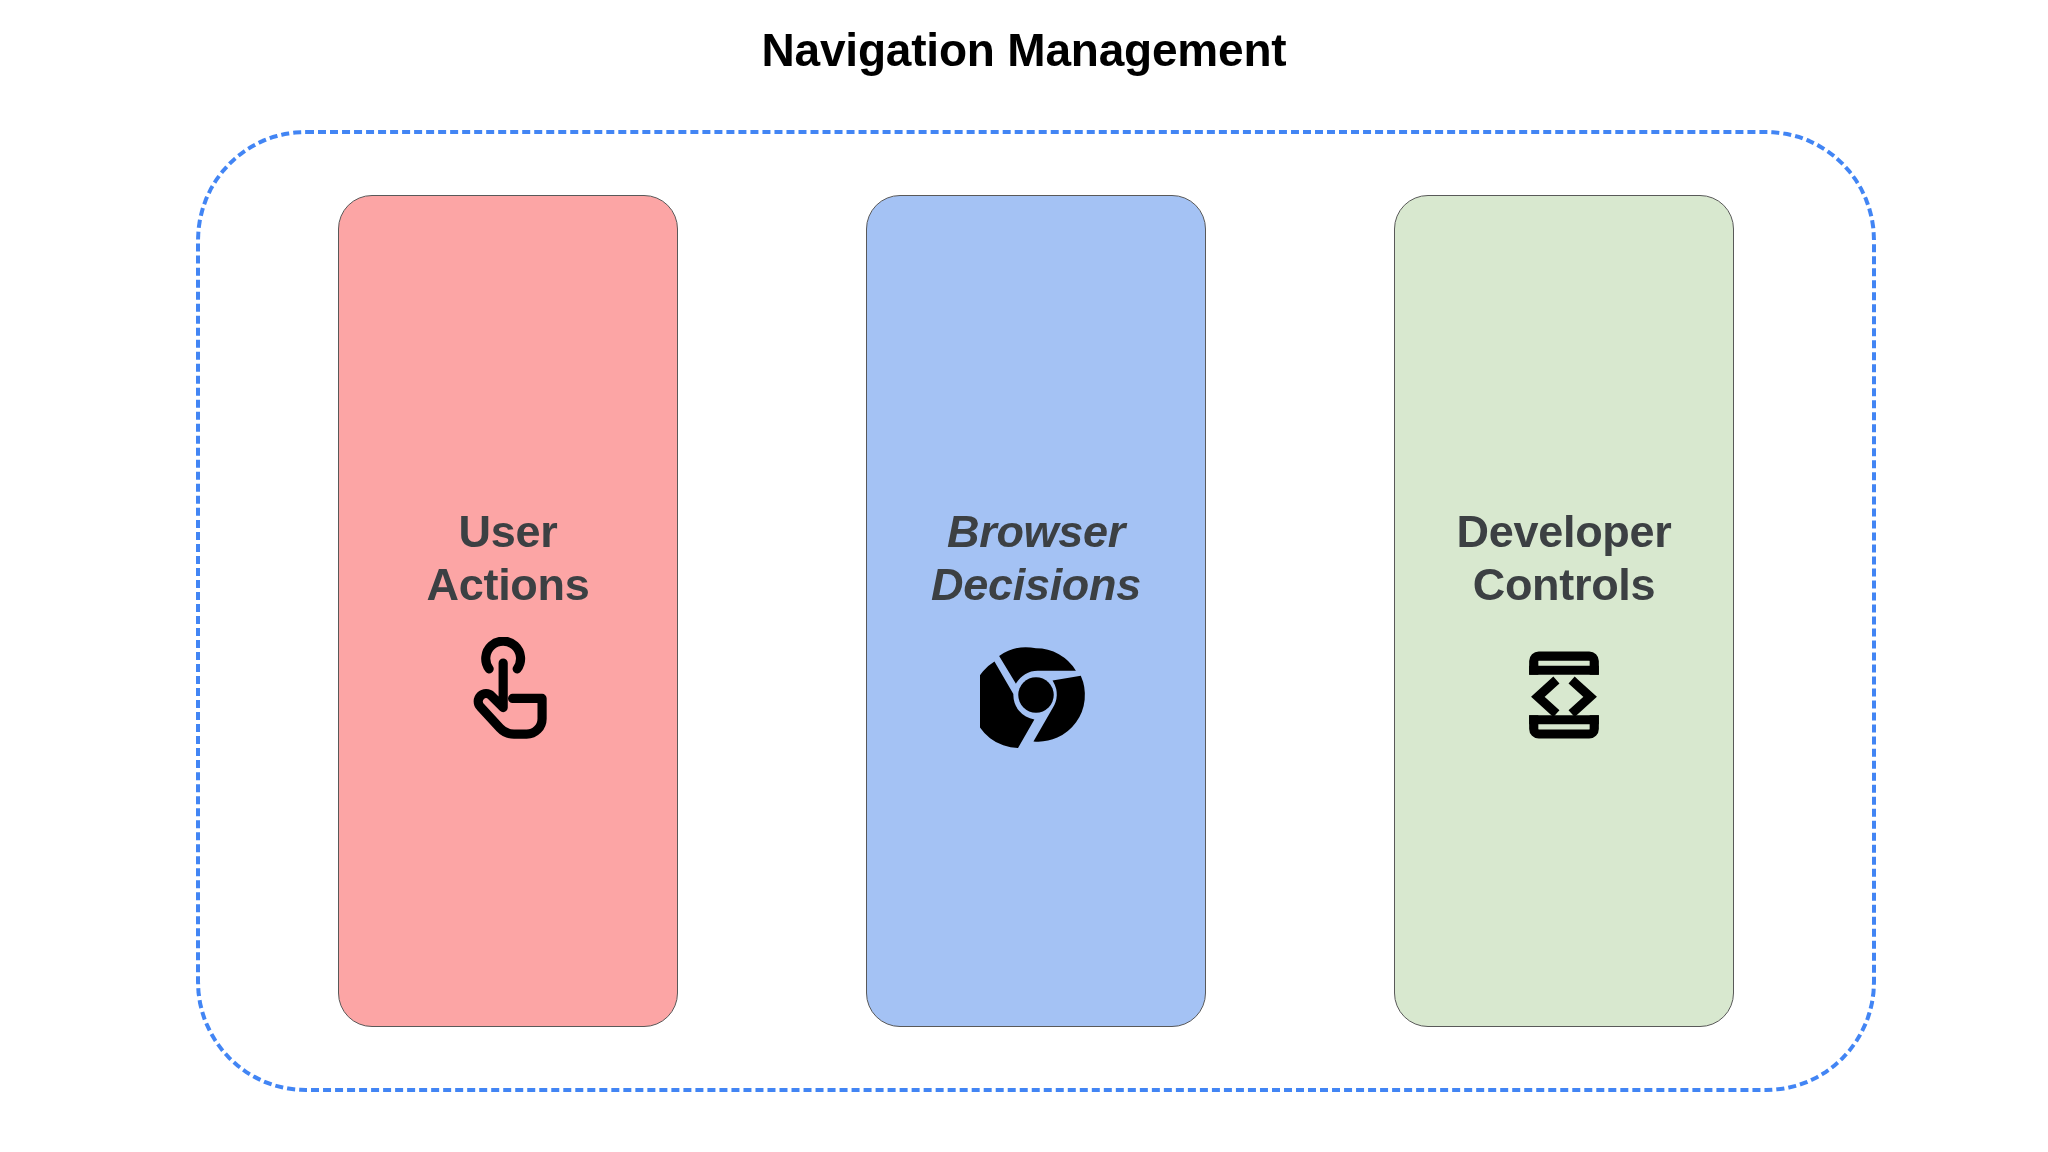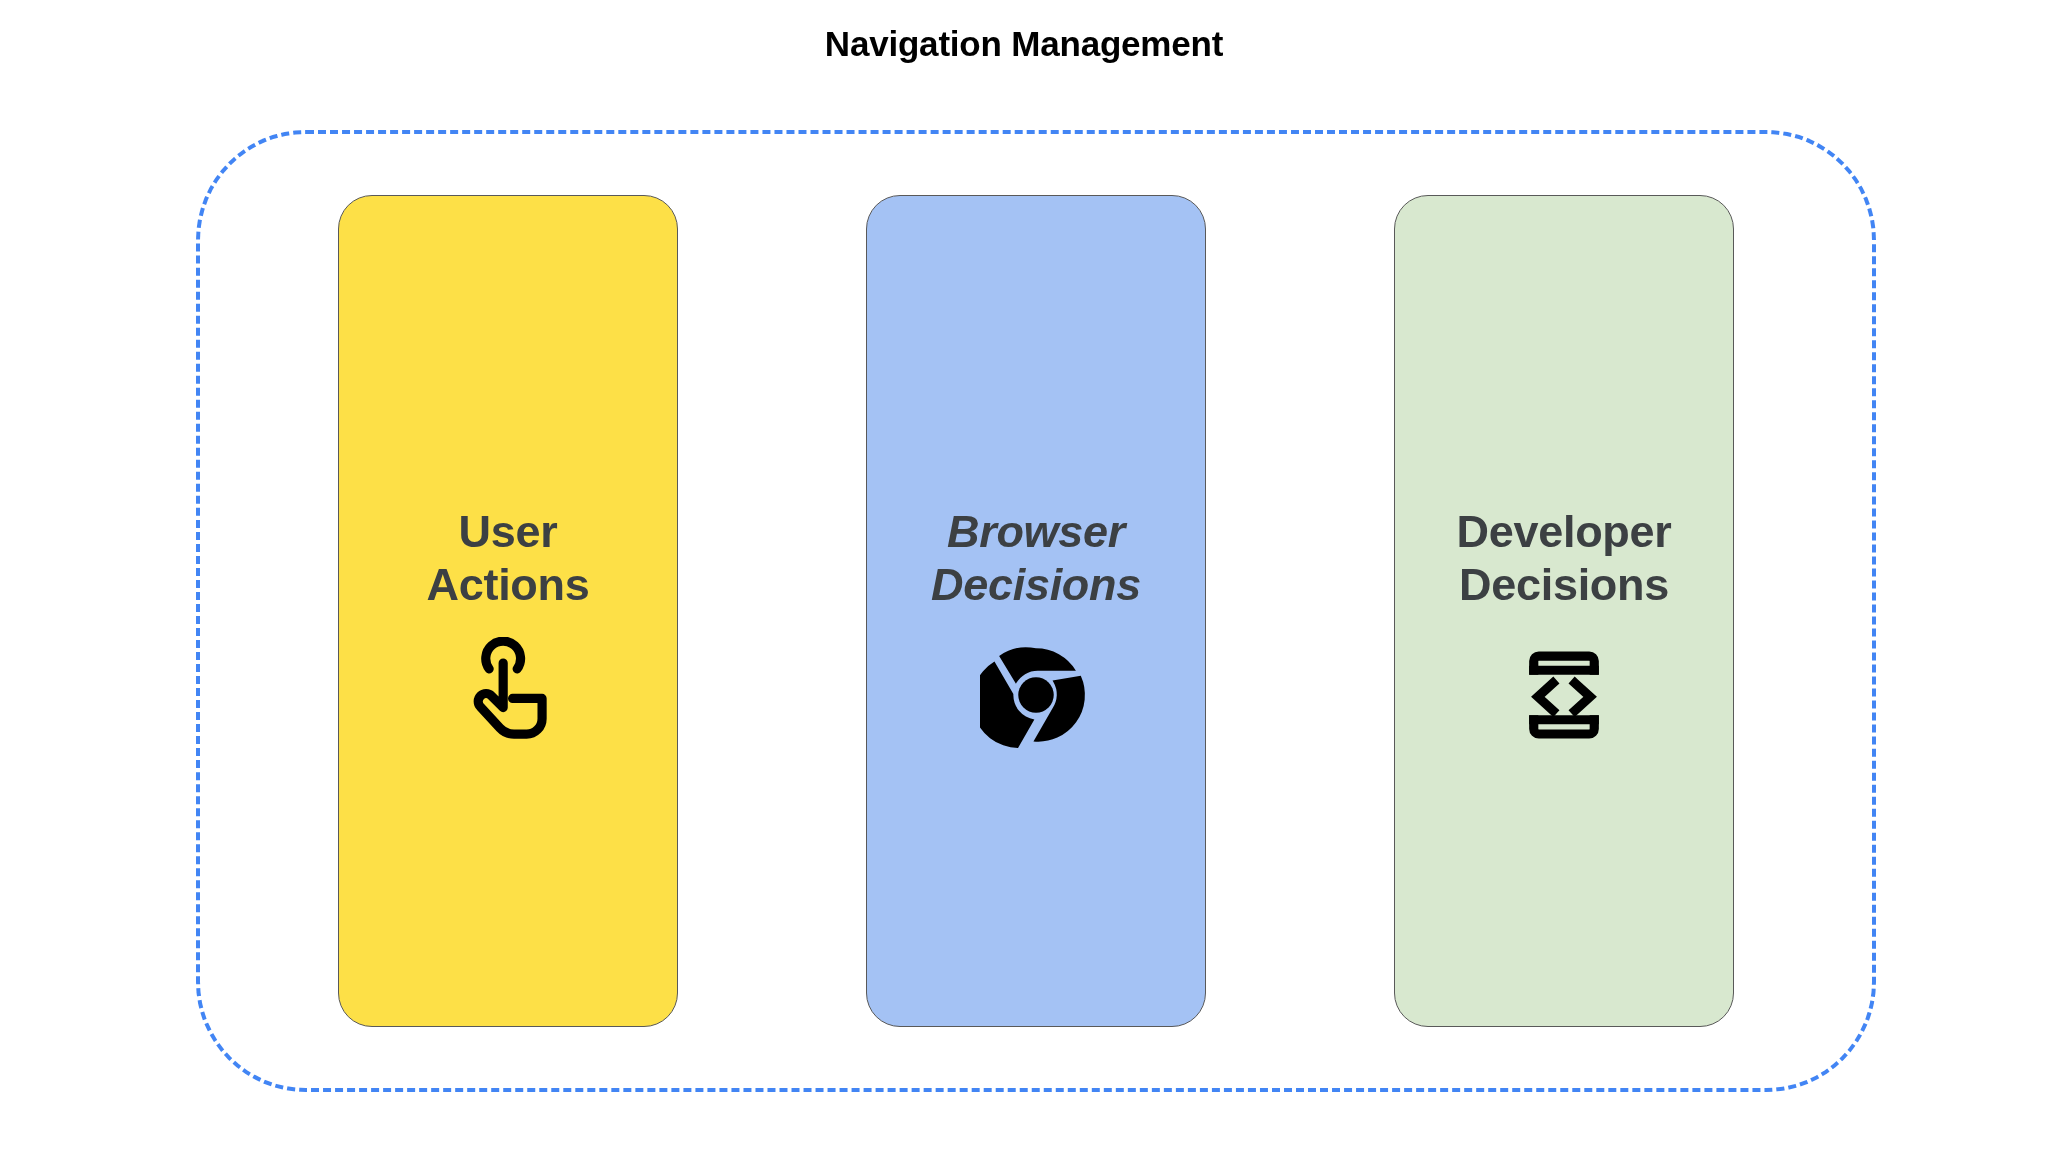--- a/index.html
+++ b/index.html
@@ -19,21 +19,21 @@
     position: absolute;
     inset: 0;
     display: flex;
     flex-direction: column;
     align-items: center;
   }
 
   
   .diagram-title {
     margin-top: 24px;
-    font-size: 35px;
+    font-size: 46px;
     font-weight: bold;
     color: #000000;
     letter-spacing: -0.2px;
     line-height: 1.15;
     text-align: center;
     user-select: none;
   }
 
   
   .dashed-container {
@@ -111,21 +111,21 @@
 <body style="background: rgb(255, 255, 255);">
 
 <div id="diagram-root">
 
   <div class="diagram-title" data-bind="title" style="color: rgb(0, 0, 0);">Navigation Management</div>
 
   <div class="dashed-container" style="border-color: rgb(66, 133, 244);"></div>
 
   <div class="cards-row">
 
-    <div class="card" data-bind-attr="data-fill:cards.0.fill" style="background: #fde047; border-color: rgb(89, 89, 89);">
+    <div class="card" data-bind-attr="data-fill:cards.0.fill" style="background: #fca5a5; border-color: rgb(89, 89, 89);">
       <div class="card-inner">
         <div class="card-label" data-bind="cards.0.label" style="color: rgb(60, 64, 67);">User
 Actions</div>
         <div class="card-icon">
           <svg viewBox="0 0 24 24" width="116" height="116" fill="none" stroke="#000000" stroke-width="1.9" stroke-linecap="round" stroke-linejoin="round">
 
             <path d="M8.1 6.6a3.6 3.6 0 1 1 5.8 0"></path>
 
             <path d="M11 5.4v9.2L8.6 12.2a1.6 1.6 0 0 0-2.3 2.25l4.0 4.35a4 4 0 0 0 2.95 1.3h2.6a3.2 3.2 0 0 0 3.2-3.2v-4.2h-6.1"></path>
           </svg>
@@ -150,21 +150,21 @@
               <circle cx="24" cy="24" r="7.6"></circle>
             </g>
           </svg>
         </div>
       </div>
     </div>
 
     <div class="card" data-bind-attr="data-fill:cards.2.fill" style="background: rgb(216, 232, 207); border-color: rgb(89, 89, 89);">
       <div class="card-inner">
         <div class="card-label" data-bind="cards.2.label" style="color: rgb(60, 64, 67);">Developer
-Decisions</div>
+Controls</div>
         <div class="card-icon">
           <svg viewBox="0 0 24 24" width="110" height="110">
             <g fill="none" stroke="#000000" stroke-width="2" stroke-linecap="square" stroke-linejoin="miter">
 
               <path d="M5.4 6.6V4.6a1.1 1.1 0 0 1 1.1-1.1h11a1.1 1.1 0 0 1 1.1 1.1v2"></path>
               <line x1="5.4" y1="6.6" x2="18.6" y2="6.6"></line>
 
               <path d="M5.4 17.4v2a1.1 1.1 0 0 0 1.1 1.1h11a1.1 1.1 0 0 0 1.1-1.1v-2"></path>
               <line x1="5.4" y1="17.4" x2="18.6" y2="17.4"></line>
 

